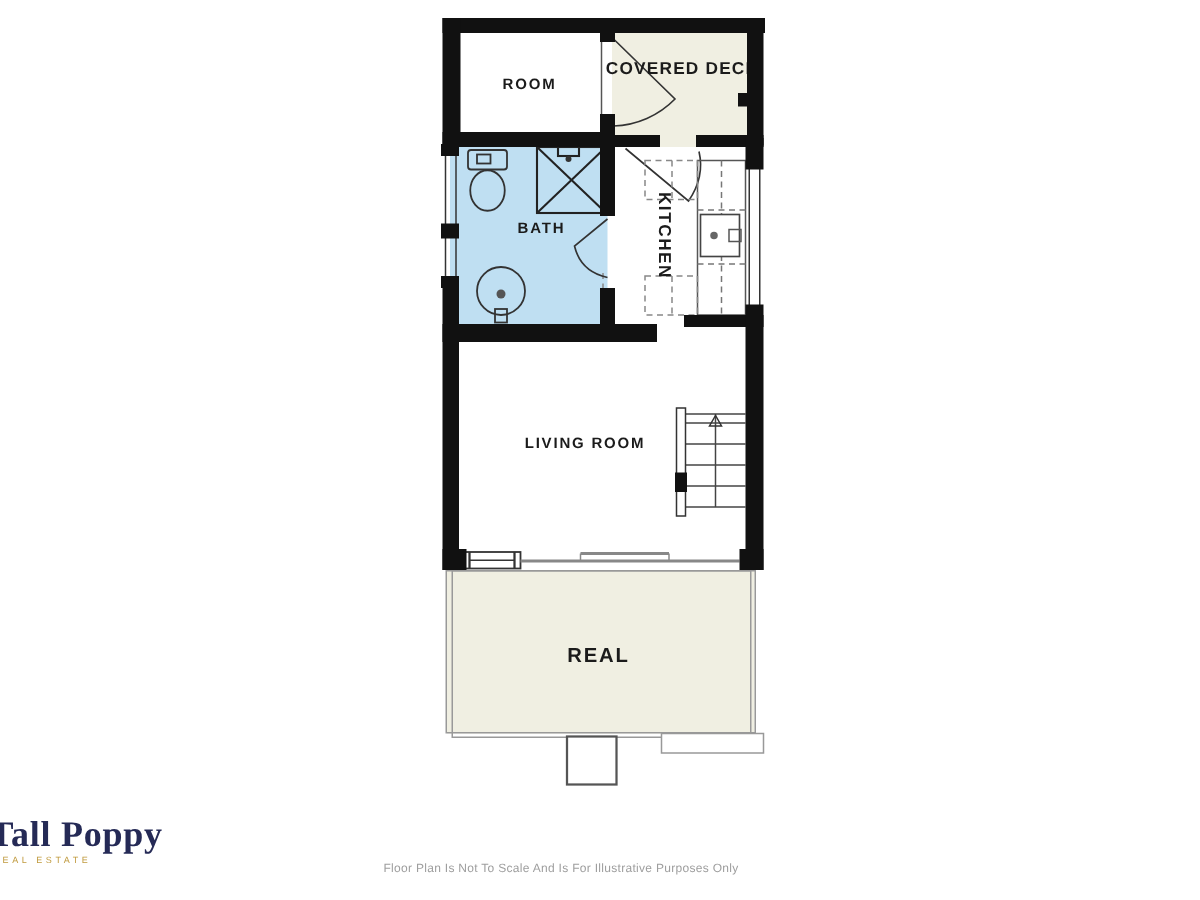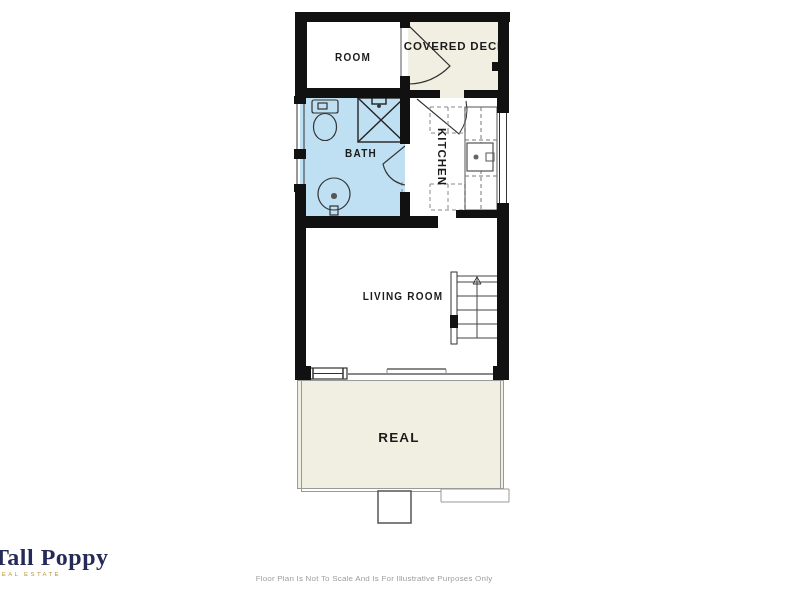--- a/index.html
+++ b/index.html
@@ -130,21 +130,21 @@
       <line x1="387" y1="369" x2="446" y2="369" stroke="#888" stroke-width="2"></line>
       <line x1="387" y1="369" x2="387" y2="374" stroke="#888" stroke-width="1"></line>
       <line x1="446" y1="369" x2="446" y2="374" stroke="#888" stroke-width="1"></line>
     </g>
   </svg>
 
   <div class="lbl" style="left:353px;top:57px;">ROOM</div>
   <div class="lbl small" style="left:455px;top:46px;">COVERED DECK</div>
   <div class="lbl" style="left:346px;top:153px;margin-left:15px;">BATH</div>
   <div class="lbl vert" style="left:442px;top:157px;">KITCHEN</div>
-  <div class="lbl" style="left:403px;top:296px;">LIVING ROOM</div>
+  <div class="lbl" style="left:390px;top:296px;">LIVING ROOM</div>
   <div class="lbl" style="left:399px;top:437px;font-size:13.5px;">REAL</div>
 
   <svg class="layer" width="800" height="600">
     <g fill="#111111">
 
       <rect x="295" y="12" width="215" height="10"></rect>
 
       <rect x="295" y="12" width="12" height="86"></rect>
 
       <rect x="295" y="88" width="115" height="10"></rect>

